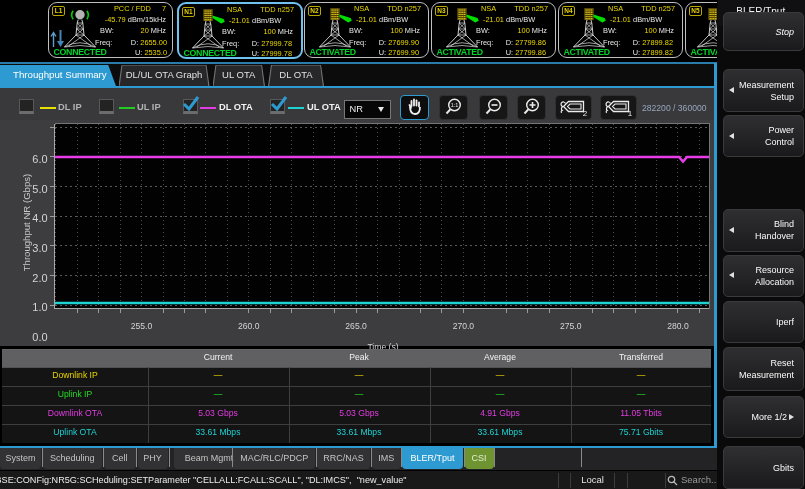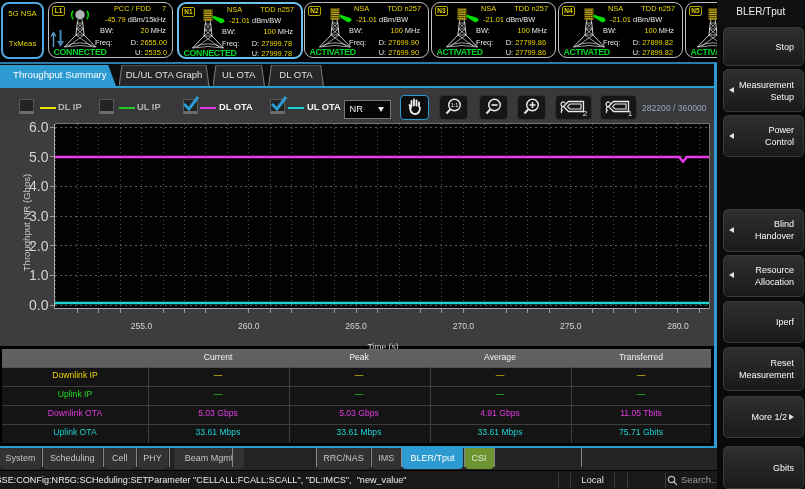--- a/index.html
+++ b/index.html
@@ -18,40 +18,36 @@
 .ttab{position:absolute;top:0;height:100%;}
 .ttabi{position:absolute;left:0;top:0;right:0;bottom:0;}
 .btab{position:absolute;top:0;height:20.5px;background:#323234;border-radius:0 0 4px 4px;
   color:#c4c4c4;font-size:9px;text-align:center;line-height:20px;white-space:nowrap;}
 .bsep{position:absolute;top:0;width:1px;height:18.5px;background:#8a8a8a;}
 .cb{position:absolute;width:13px;height:11px;background:#232323;border:1px solid #585858;
   border-bottom:3px solid #6c6c6c;}
 .sw{position:absolute;height:2.6px;width:16px;top:106.6px;}
 .lg{position:absolute;top:102px;font-size:9.3px;font-weight:bold;line-height:11px;white-space:nowrap;}
 .tbtn{position:absolute;top:95px;height:22.5px;background:#161616;border:1px solid #303030;border-radius:4px;}
-.ylab{position:absolute;width:22px;text-align:left;font-size:14px;color:#d4d4d4;line-height:9px;left:29px;}
+.ylab{position:absolute;width:22px;text-align:center;font-size:11px;color:#d4d4d4;line-height:9px;left:29px;margin-top:32px;}
 .xlab{position:absolute;width:40px;text-align:center;font-size:8.6px;color:#d4d4d4;line-height:9px;top:321.5px;}
 .hdr{position:absolute;top:348.5px;height:17px;line-height:17px;font-size:8.6px;color:#f2f2f2;
   text-align:center;width:140px;}
 .tc{position:absolute;height:19px;line-height:19px;font-size:8.6px;text-align:center;width:140px;white-space:nowrap;}
 .rb{position:absolute;left:723px;width:79px;background:linear-gradient(#2f2f31,#1a1a1c);
   border:1px solid #3a3a3c;border-radius:5px;color:#fafafa;font-size:9px;text-align:right;}
 .rbi{position:absolute;right:9px;top:50%;transform:translateY(-50%);line-height:12px;}
 .arrL{position:absolute;left:4.5px;top:50%;margin-top:-3.5px;width:0;height:0;
   border-top:3.5px solid transparent;border-bottom:3.5px solid transparent;border-right:5.5px solid #e0e0e0;}
 </style>
 </head>
 <body>
 
 <div class="abs" id="topbar" style="left:0;top:0;width:718px;height:62px;background:#000;overflow:hidden;">
 
-  <div class="abs" style="left:1px;top:2px;width:39px;height:53px;border:2px solid #4fa8e2;border-radius:8px;background:#000;">
-    <div class="abs" style="left:0;top:5px;width:100%;text-align:center;font-size:7.8px;color:#e8d400;">5G NSA</div>
-    <div class="abs" style="left:0;top:35px;width:100%;text-align:center;font-size:7.8px;color:#e8d400;">TxMeas</div>
-  </div>
 
   <svg width="0" height="0" style="position:absolute">
     <defs>
       <g id="tower" stroke="#e0e0e0" fill="none" stroke-width="0.7">
         <path d="M20.2 11.5 L19.2 15 M23.8 11.5 L24.8 15 M19.2 15 L18 27 M24.8 15 L26 27" stroke-width="0.9"></path>
         <path d="M19.2 15 H24.8 M19.2 15 L25.4 21 M24.8 15 L18.6 21 M18.6 21 H25.4 M18.6 21 L26 27 M25.4 21 L18 27 M18 27 H26"></path>
         <path d="M18 27 L6.5 39 M26 27 L37.5 39" stroke-width="0.9"></path>
         <path d="M18 27 L33 37.8 M26 27 L11 37.8"></path>
         <path d="M6.5 39 Q22 30.5 37.5 39 M6.5 39 Q22 36 37.5 39"></path>
       </g>
@@ -431,20 +427,21 @@
 
 <div class="abs" style="left:713.5px;top:63px;width:3px;height:385px;background:#2d9ad2;"></div>
 <div class="abs" style="left:0;top:445.8px;width:716.5px;height:2.4px;background:#2d9ad2;"></div>
 
 <div class="abs" style="left:0;top:448.2px;width:718px;height:22.3px;background:#232325;">
   <div class="btab" style="left:0;width:41px;">System</div>
   <div class="btab" style="left:42.5px;width:59.5px;">Scheduling</div>
   <div class="btab" style="left:104px;width:31.5px;">Cell</div>
   <div class="btab" style="left:137.5px;width:30px;">PHY</div>
   <div class="btab" style="left:174px;width:70px;">Beam Mgmt</div>
+  <div class="btab" style="left:233.5px;width:81.5px;">MAC/RLC/PDCP</div>
   <div class="btab" style="left:316.8px;width:53.5px;">RRC/NAS</div>
   <div class="btab" style="left:372px;width:28.5px;">IMS</div>
   <div class="btab" style="left:402px;width:61px;background:#2d9ad2;color:#fff;">BLER/Tput</div>
   <div class="btab" style="left:464.5px;width:29px;background:#6e9431;color:#e2ecd2;">CSI</div>
   <div class="bsep" style="left:41.6px;"></div>
   <div class="bsep" style="left:102.9px;"></div>
   <div class="bsep" style="left:136.4px;"></div>
   <div class="bsep" style="left:168.5px;"></div>
   <div class="bsep" style="left:232.4px;"></div>
   <div class="bsep" style="left:315.7px;"></div>
@@ -467,21 +464,21 @@
     <circle cx="4.5" cy="4.5" r="3.2" fill="none" stroke="#b8b8b8" stroke-width="1.3"></circle>
     <line x1="7" y1="7" x2="10" y2="10" stroke="#b8b8b8" stroke-width="1.3"></line>
   </svg>
   <div class="abs" style="left:681px;top:3.5px;font-size:9.5px;color:#9a9a9a;">Search...</div>
 </div>
 
 <div class="abs" style="left:716.5px;top:0;width:88.5px;height:489px;background:#0a0a0a;">
   <div class="abs" style="left:1.5px;top:0;width:87px;height:26px;background:#101012;"></div>
   <div class="abs" style="left:0;top:6px;width:100%;text-align:center;font-size:10px;color:#f2f2f2;">BLER/Tput</div>
 </div>
-<div class="rb" style="top:27px;height:37px;">
+<div class="rb" style="top:12px;height:37px;font-style:italic;">
     <span class="rbi">Stop</span>
   </div>
 <div class="rb" style="top:69px;height:41px;">
     <span class="arrL"></span>
     <span class="rbi">Measurement<br>Setup</span>
   </div>
 <div class="rb" style="top:115px;height:40px;">
     <span class="arrL"></span>
     <span class="rbi">Power<br>Control</span>
   </div>

